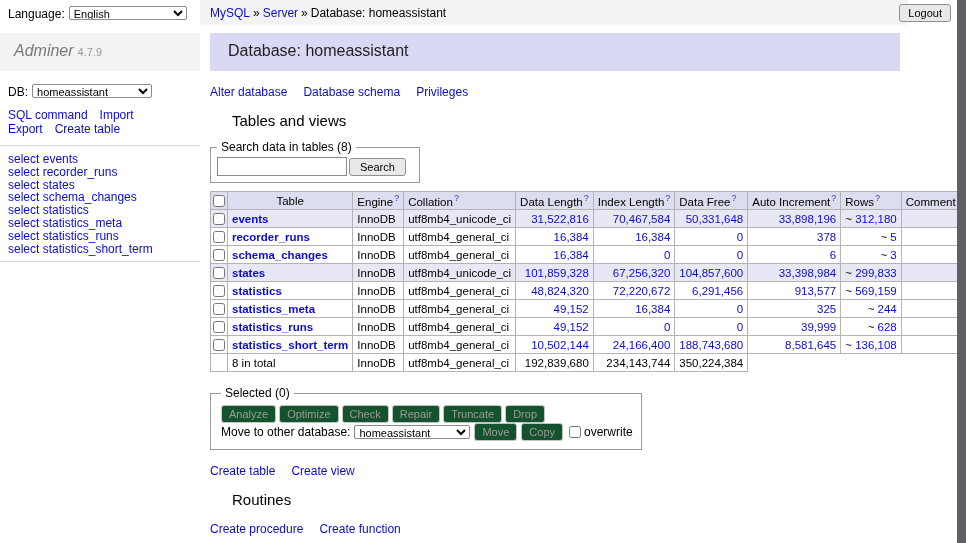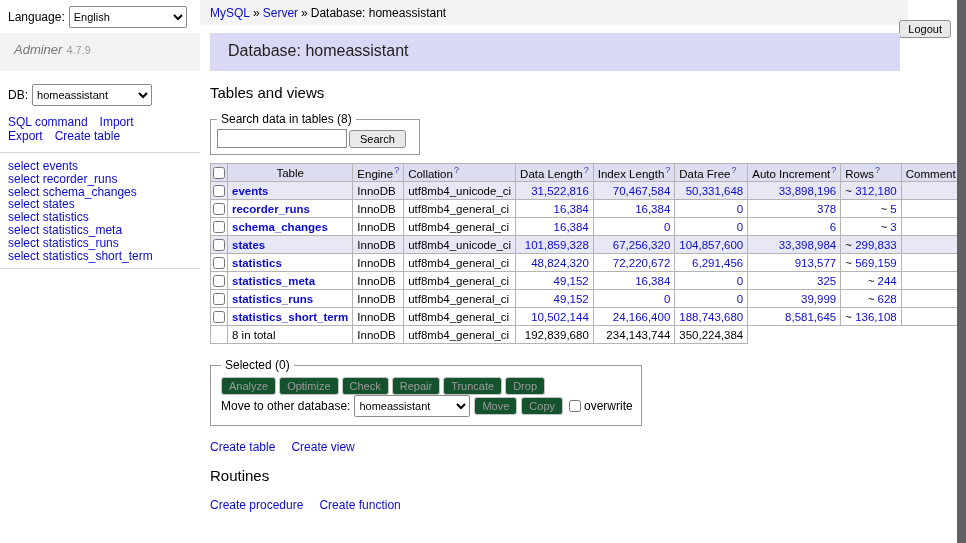--- a/index.html
+++ b/index.html
@@ -3,61 +3,61 @@
 <meta charset="utf-8">
 <style>
   * { margin:0; padding:0; box-sizing:border-box; }
   html,body { background:#fff; }
   body {
     position:relative; width:966px; height:543px; overflow:hidden;
     font-family:"Liberation Sans", sans-serif; font-size:12px; color:#000;
   }
   a { color:#0b0bd0; text-decoration:none; cursor:pointer; }
   select {
-    font:11px "Liberation Sans", sans-serif; height:22px;
+    font:11px "Liberation Sans", sans-serif; height:14px;
     border:1px solid #8a8a8a; background:#fff; border-radius:2px;
   }
   button {
     font:11px "Liberation Sans", sans-serif; padding:2px 8px;
     border:1px solid #8f8f8f; background:#e9e9e9; border-radius:3px; color:#000; cursor:pointer;
   }
   button:disabled { color:#9b9b9b; border-color:#c4c4c4; background:#14532d; cursor:default; }
   input[type=checkbox] { width:12px; height:12px; margin:0; vertical-align:middle; }
 
   
   .lang { position:absolute; left:8px; top:6px; }
   .lang select { width:118px; margin-left:4px; }
   .breadcrumb {
     position:absolute; left:200px; top:0; width:708px; height:25px;
     background:#f3f3f3; padding:6px 0 0 10px; white-space:nowrap;
   }
   .breadcrumb .sep { margin:0 3px; color:#000; }
-  .logout-btn { position:absolute; top:20px; right:15px; }
+  .logout-btn { position:absolute; top:4px; right:15px; }
 
   
   .sidebar { position:absolute; left:0; top:33px; width:200px; }
   .logoband { height:38px; background:#f3f3f3; padding:9px 0 0 14px; }
-  .logo { font-style:italic; font-size:13px; color:#787878; }
+  .logo { font-style:italic; font-size:16px; color:#787878; }
   .ver { font-size:11px; color:#9a9a9a; margin-left:4px; }
   .dbrow { padding:13px 8px 0 8px; }
   .dbrow select { width:120px; margin-left:4px; }
   .actions { padding:9px 8px 9px 8px; border-bottom:1px solid #d8d8d8; line-height:14px; }
   .actions a { margin-right:12px; }
   .tlist { list-style:none; padding:7px 8px 6px 8px; border-bottom:1px solid #d8d8d8; }
   .tlist li { line-height:12.8px; white-space:nowrap; }
 
   
   .main { position:absolute; left:210px; top:33px; width:698px; }
   .main h2 {
     width:690px; height:38px; background:#d9d9f5;
     font-size:16px; font-weight:normal; color:#222; padding:9px 0 0 18px;
   }
   .dblinks { margin-top:14px; }
   .dblinks a { margin-right:16px; }
-  .main h3 { font-size:15px; font-weight:normal; margin-top:13px; color:#000; }
+  .main h3 { font-size:15px; font-weight:normal; margin-top:13px; color:#000;margin-left:22px; }
 
   fieldset { border:1px solid #9a9a9a; }
   legend { padding:0 4px; font-size:12px; }
 
   .searchfs { margin-top:11px; width:210px; padding:3px 6px 6px 6px; }
   .searchfs input[type=text] {
     width:130px; height:19px; border:1px solid #8a8a8a; padding:1px 3px;
     font:11px "Liberation Sans", sans-serif;
   }
   .searchfs button { margin-left:2px; padding:2px 10px; }
@@ -111,32 +111,33 @@
   <div class="dbrow">
     <span>DB:</span><select><option>homeassistant</option></select>
   </div>
   <p class="actions">
     <a>SQL command</a><a>Import</a><br>
     <a>Export</a><a>Create table</a>
   </p>
   <ul class="tlist">
       <li><a>select</a> <a>events</a></li>
       <li><a>select</a> <a>recorder_runs</a></li>
+      <li><a>select</a> <a>states</a></li>
       <li><a>select</a> <a>schema_changes</a></li>
-      <li><a>select</a> <a>states</a></li>
       <li><a>select</a> <a>statistics</a></li>
       <li><a>select</a> <a>statistics_meta</a></li>
       <li><a>select</a> <a>statistics_runs</a></li>
       <li><a>select</a> <a>statistics_short_term</a></li>
     </ul>
 </div>
 
 <div class="main">
   <h2>Database: homeassistant</h2>
 
+  <p class="dblinks"><a>Alter database</a><a>Database schema</a><a>Privileges</a></p>
 
   <h3>Tables and views</h3>
 
   <fieldset class="searchfs">
     <legend>Search data in tables (8)</legend>
     <input type="text" value="" style=""><button>Search</button>
   </fieldset>
 
   <table class="tables">
     <thead>

